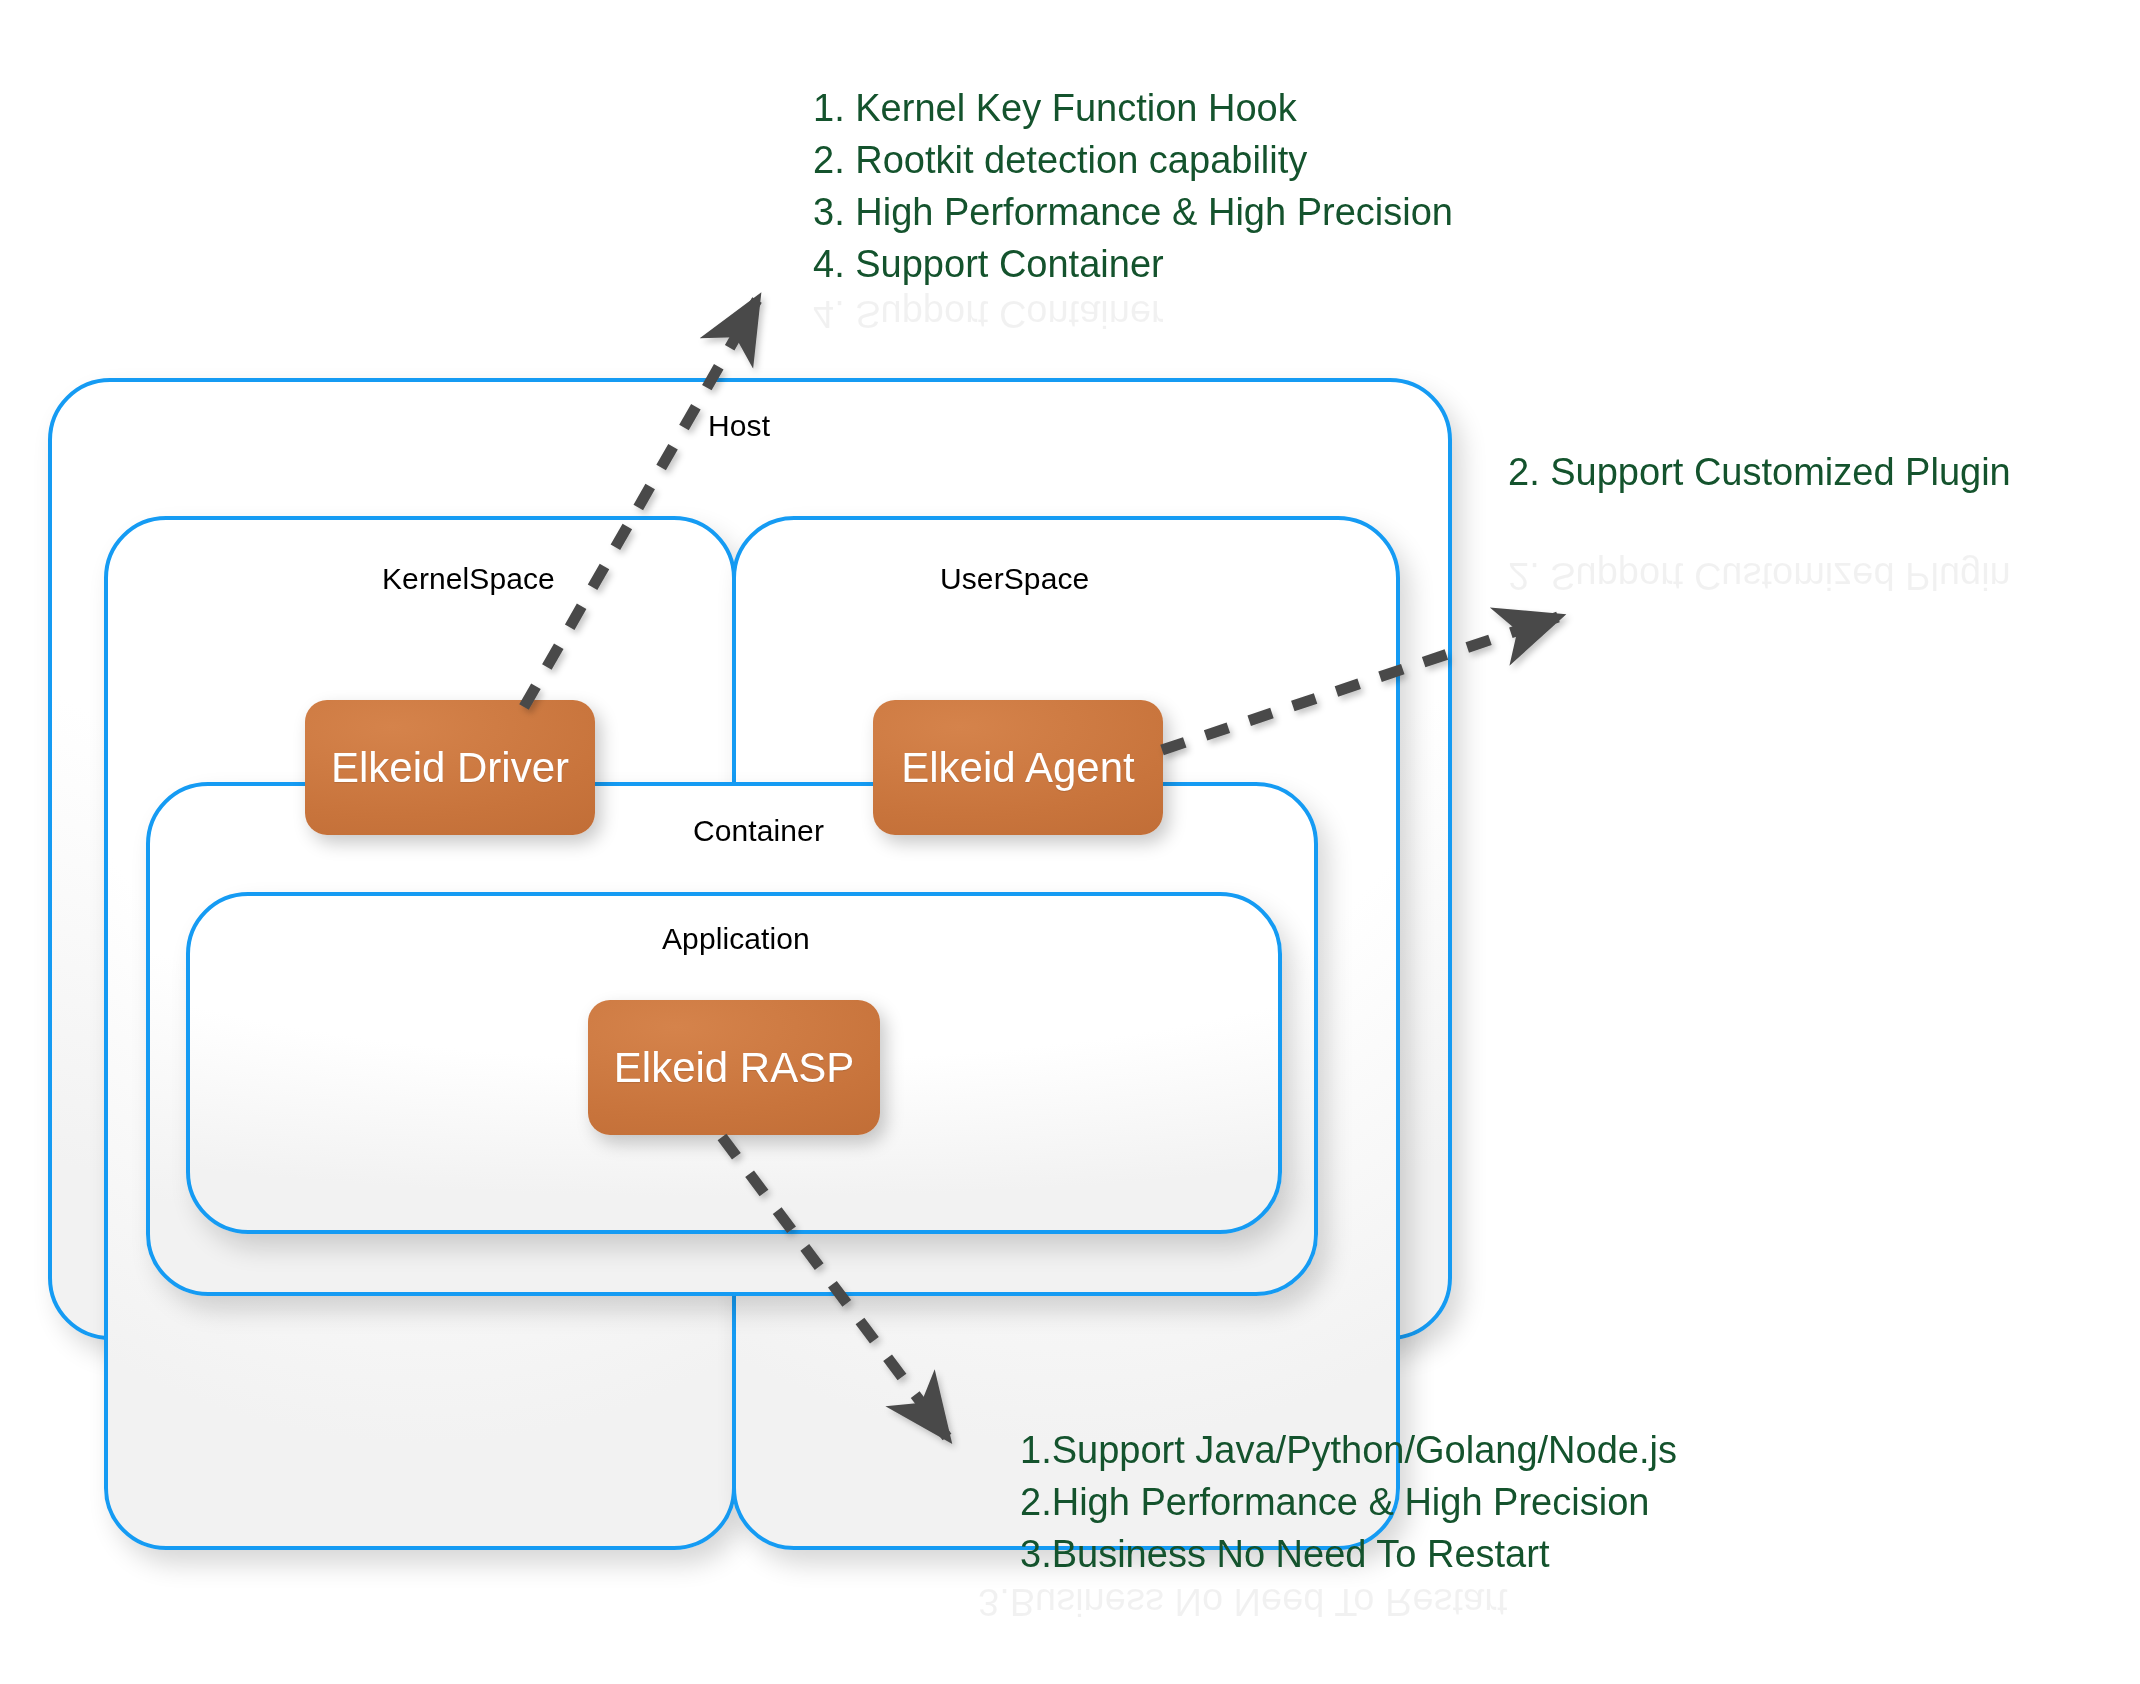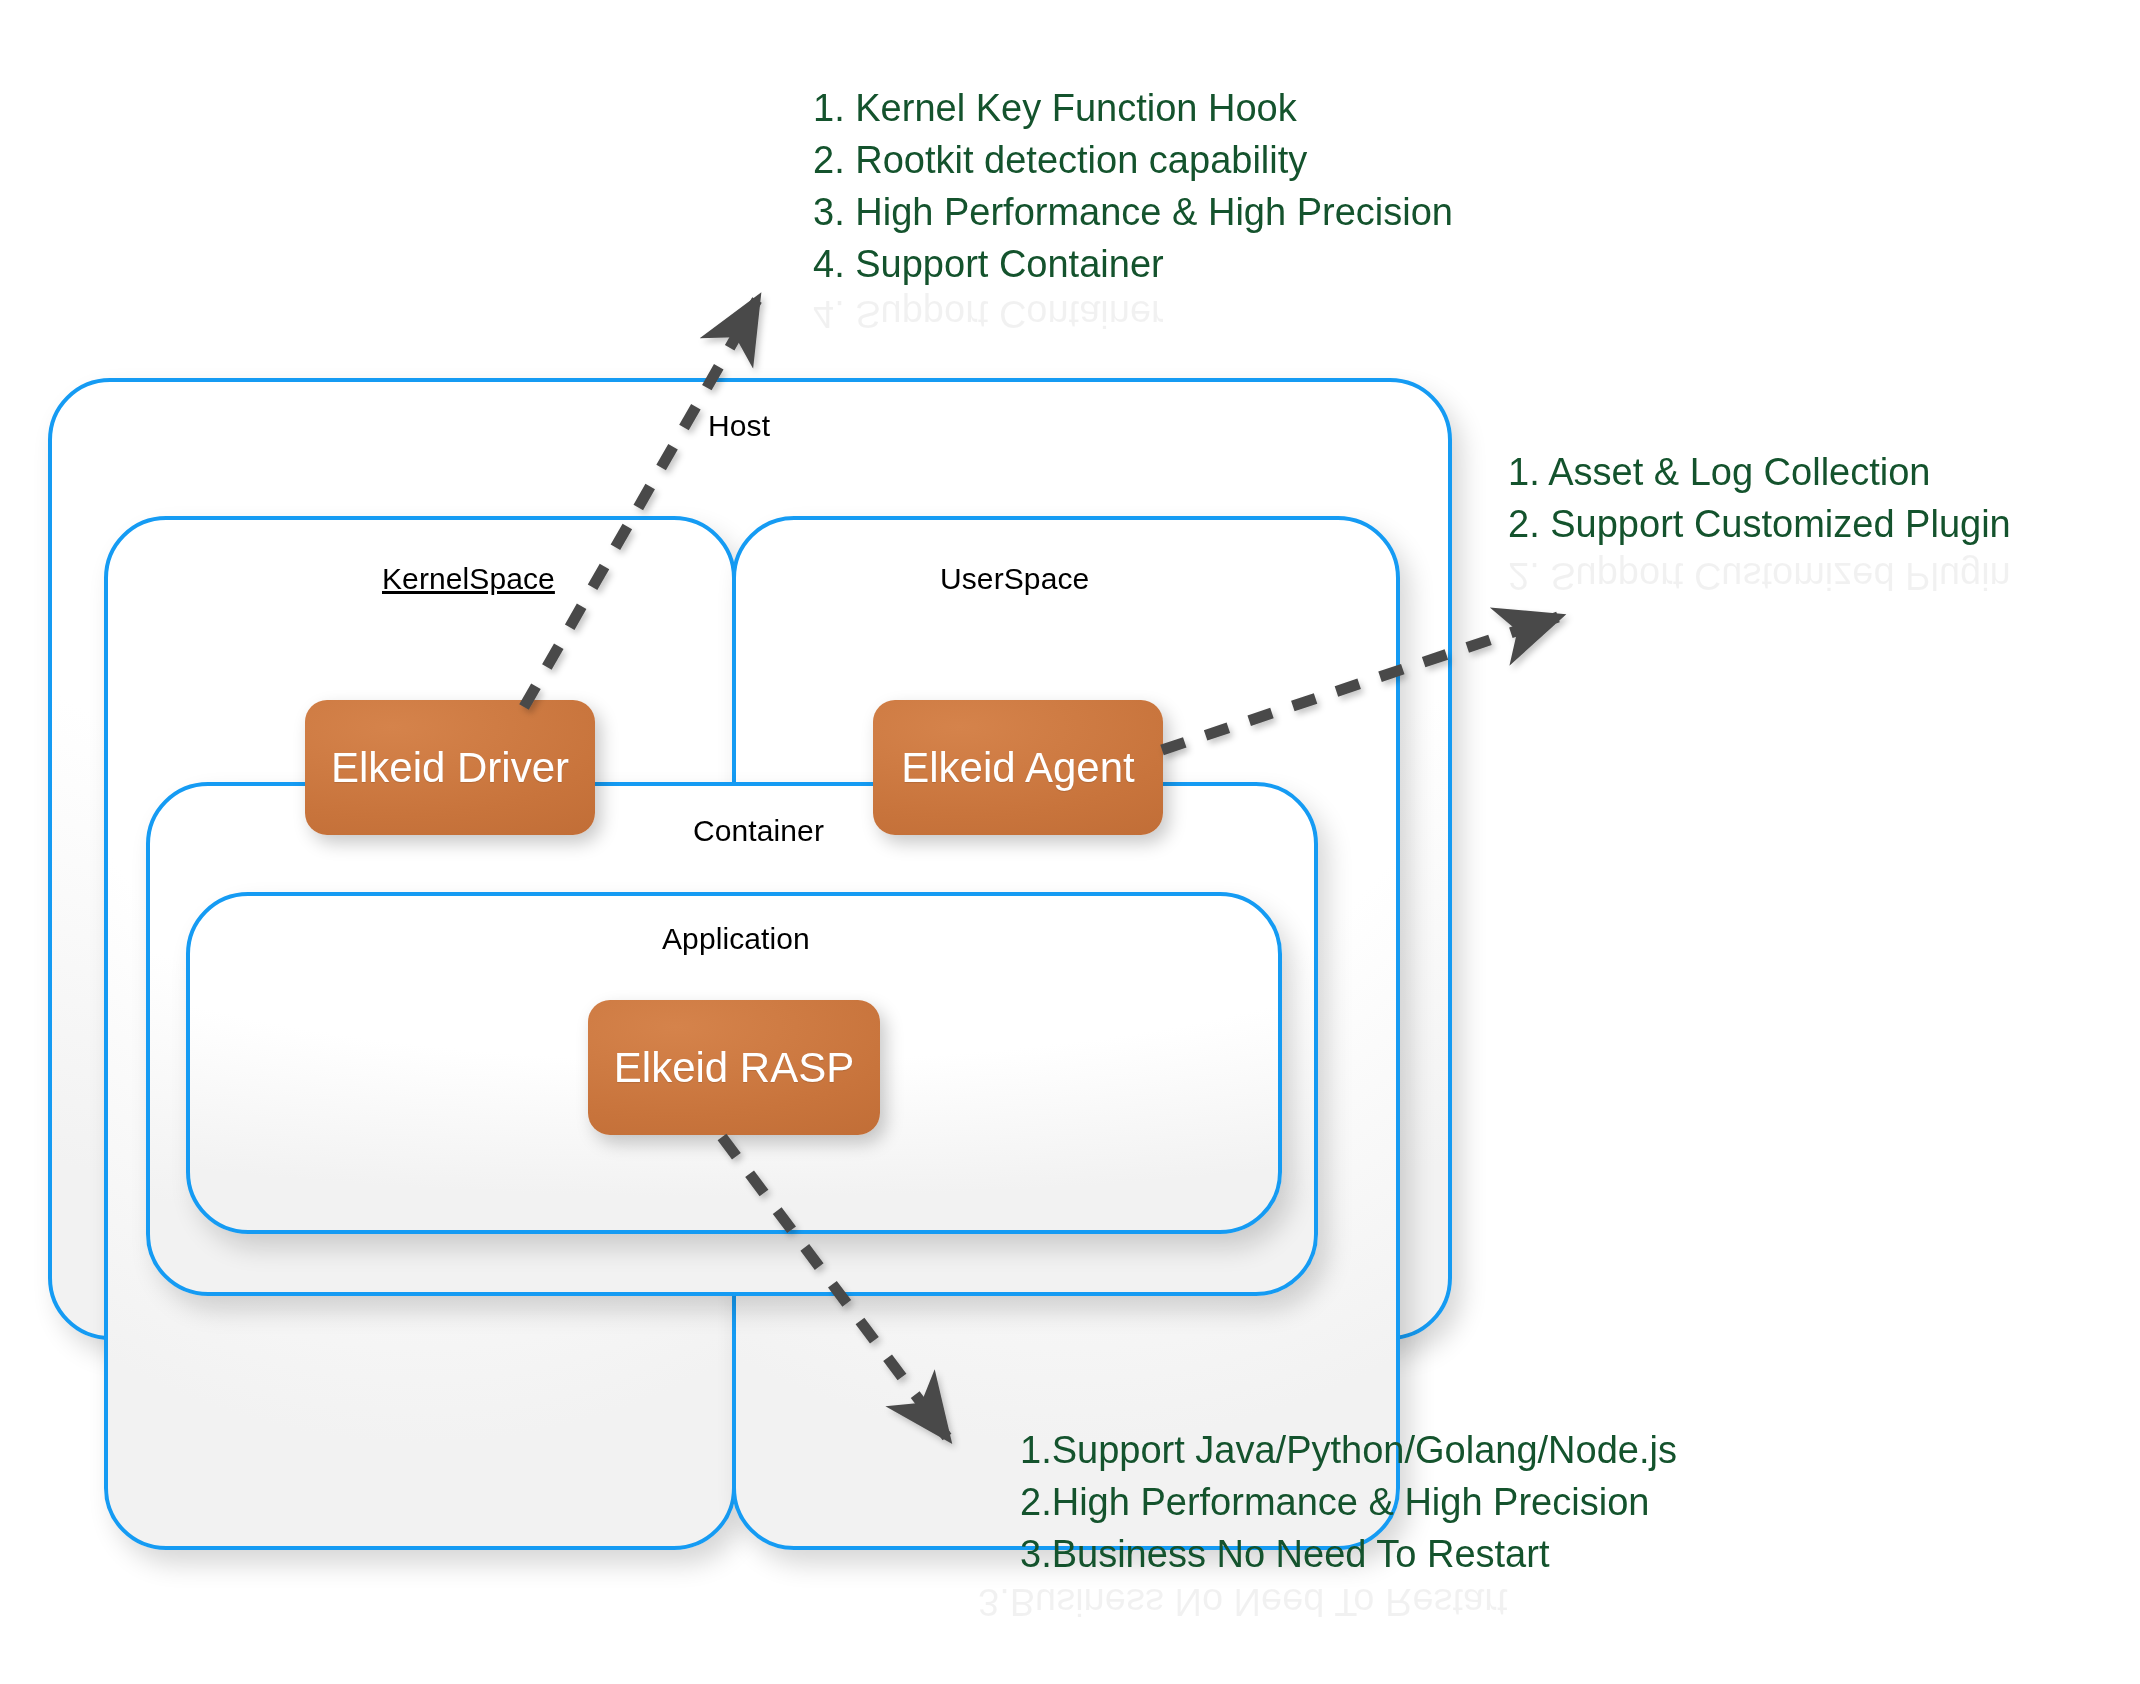--- a/index.html
+++ b/index.html
@@ -69,21 +69,21 @@
   
   .region-label {
     position: absolute;
     font-size: 30px;
     color: #000;
     white-space: nowrap;
     z-index: 8;
     letter-spacing: 0.1px;
   }
   #label-host        { left: 708px;  top: 409px; text-align: right; }
-  #label-kernelspace { left: 382px;  top: 562px; text-decoration: underline; }
+  #label-kernelspace { left: 382px;  top: 562px; }
   #label-userspace   { left: 940px;  top: 562px; }
   #label-container   { left: 663px;  top: 814px; margin-left: 30px; }
   #label-application { left: 662px;  top: 922px; }
 
   
   .component {
     position: absolute;
     border-radius: 22px;
     background:
       radial-gradient(140% 120% at 30% 20%, #d5834b 0%, #c8743c 55%, #bd6a34 100%);
@@ -172,21 +172,20 @@
   </div>
 
   <div class="anno" id="anno-driver">
     <span class="ln">1. Kernel Key Function Hook</span>
     <span class="ln">2. Rootkit detection capability</span>
     <span class="ln">3. High Performance &amp; High Precision</span>
     <span class="ln">4. Support Container</span>
   </div>
 
   <div class="anno" id="anno-agent">
-    <span class="ln">1. Asset &amp; Log Collection</span>
     <span class="ln">2. Support Customized Plugin</span>
   </div>
 
   <div class="anno" id="anno-rasp">
     <span class="ln">1.Support Java/Python/Golang/Node.js</span>
     <span class="ln">2.High Performance &amp; High Precision</span>
     <span class="ln">3.Business No Need To Restart</span>
   </div>
 
   <svg id="arrows" viewBox="0 0 2140 1684">

